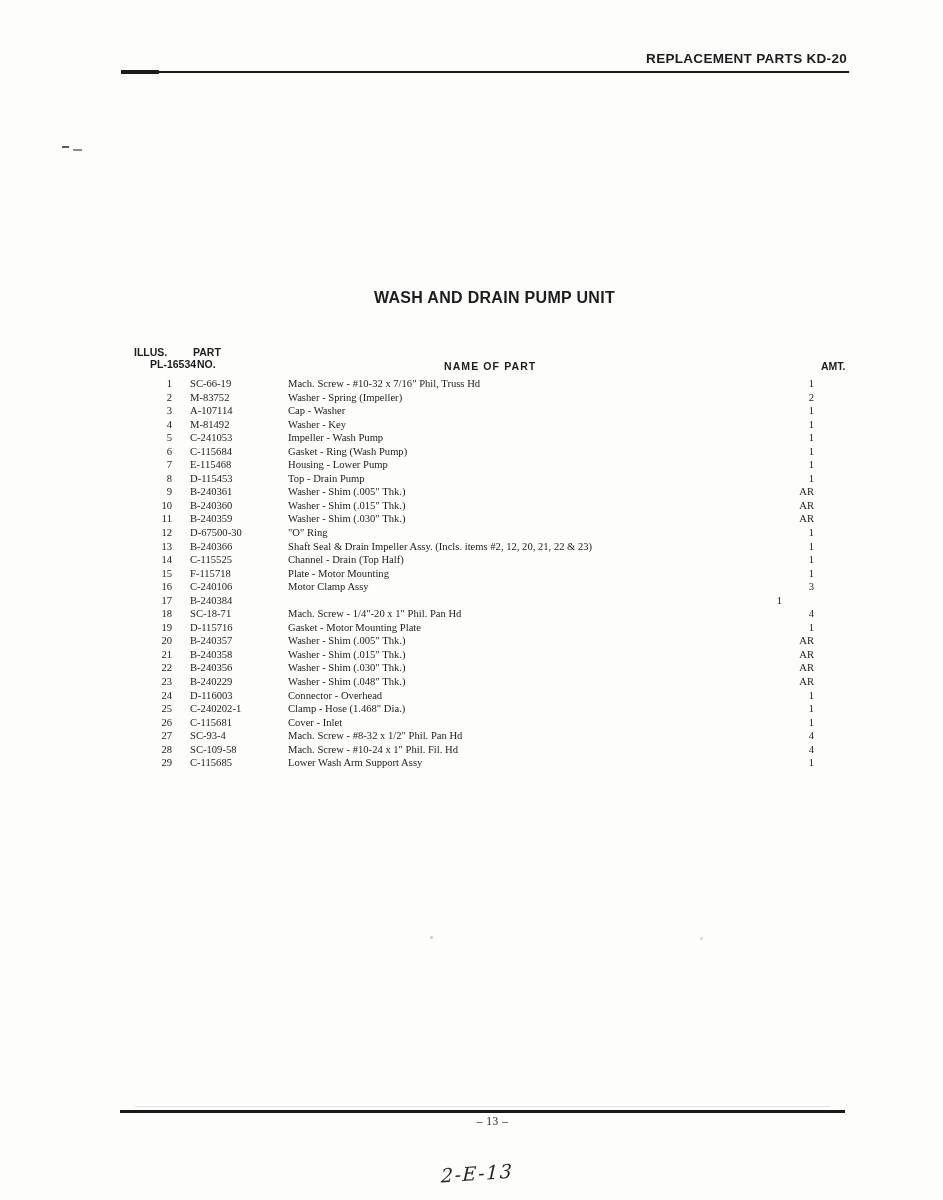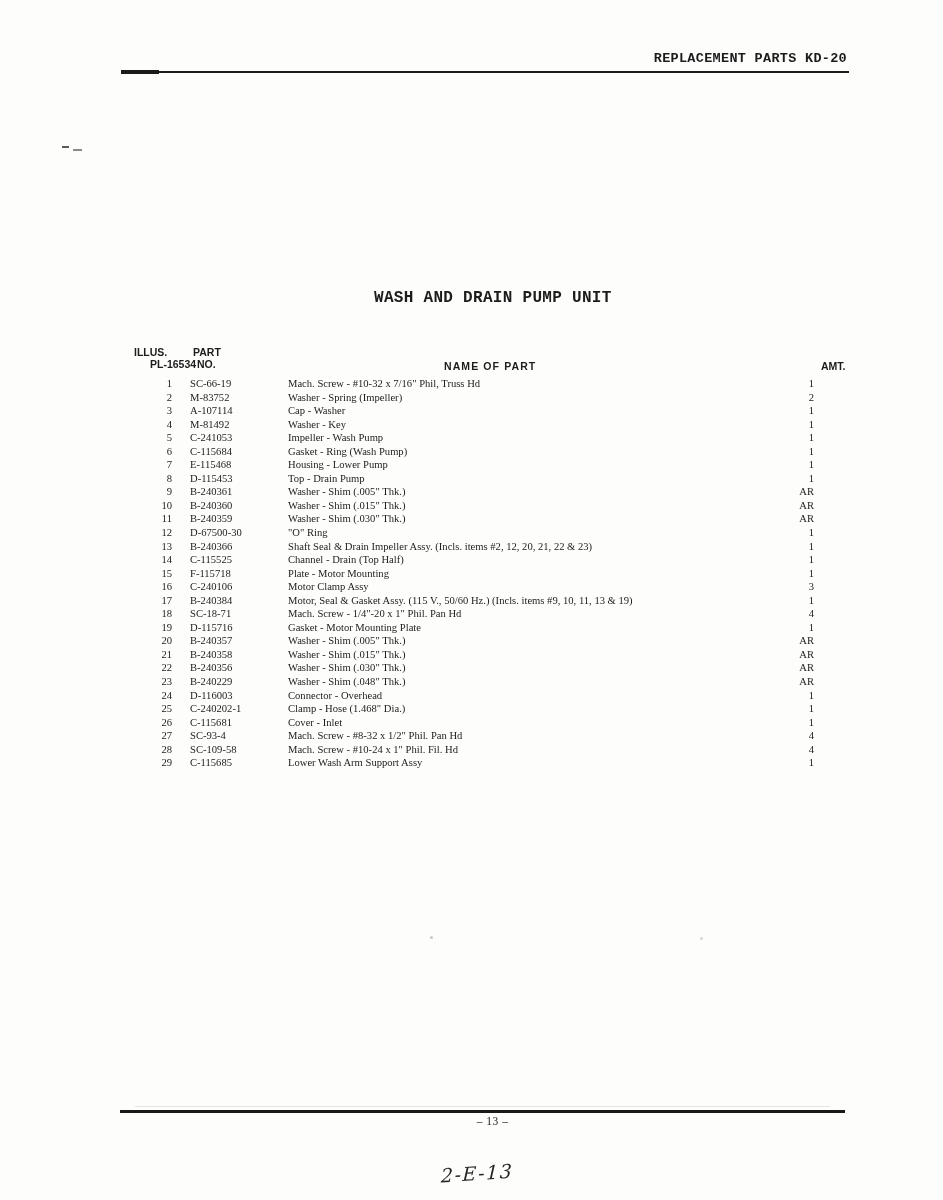--- a/index.html
+++ b/index.html
@@ -2,21 +2,21 @@
 <html><head>
 <meta charset="utf-8">
 <style>
   html,body{margin:0;padding:0;}
   body{
     width:943px;height:1200px;position:relative;overflow:hidden;
     background:#fdfdfc;color:#1c1c1c;
     font-family:"Liberation Serif", serif;
   }
   .abs{position:absolute;}
-  .sans{font-family:Liberation Mono, monospace;}
+  .sans{font-family:Liberation Sans, sans-serif;}
 
   .header-title{top:51px;right:96px;font-weight:bold;font-size:13.5px;letter-spacing:0.3px;}
   .top-rule{top:71px;left:121px;width:728px;height:2px;background:#1b1b1b;}
   .top-rule-blob{position:absolute;left:0;top:-1px;width:38px;height:4px;background:#1b1b1b;}
   .artifact-dash-1{top:146px;left:62px;width:7px;height:2px;background:#5a5a5a;}
   .artifact-dash-2{top:149px;left:73px;width:9px;height:2px;background:#8a8a8a;}
 
   .section-title{top:289px;left:374px;font-weight:bold;font-size:16px;letter-spacing:0.3px;}
 
   .col-head{position:absolute;font-family:"Liberation Sans",sans-serif;font-weight:bold;font-size:10.5px;}
@@ -212,24 +212,20 @@
     <span class="c-part">C-240106</span>
     <span class="c-name">
       <span class="name-text">Motor Clamp Assy</span>
       <span class="leader"></span>
     </span>
     <span class="c-amt">3</span>
   </div>
     <div class="row">
     <span class="c-illus">17</span>
     <span class="c-part">B-240384</span>
-    <span class="c-name">
-      <span class="name-text">Motor, Seal &amp; Gasket Assy. (115 V., 50/60 Hz.) (Incls. items #9, 10, 11, 13 &amp; 19)</span>
-      <span class="leader"></span>
-    </span>
     <span class="c-amt">1</span>
   </div>
     <div class="row">
     <span class="c-illus">18</span>
     <span class="c-part">SC-18-71</span>
     <span class="c-name">
       <span class="name-text">Mach. Screw - 1/4"-20 x 1" Phil. Pan Hd</span>
       <span class="leader"></span>
     </span>
     <span class="c-amt">4</span>

